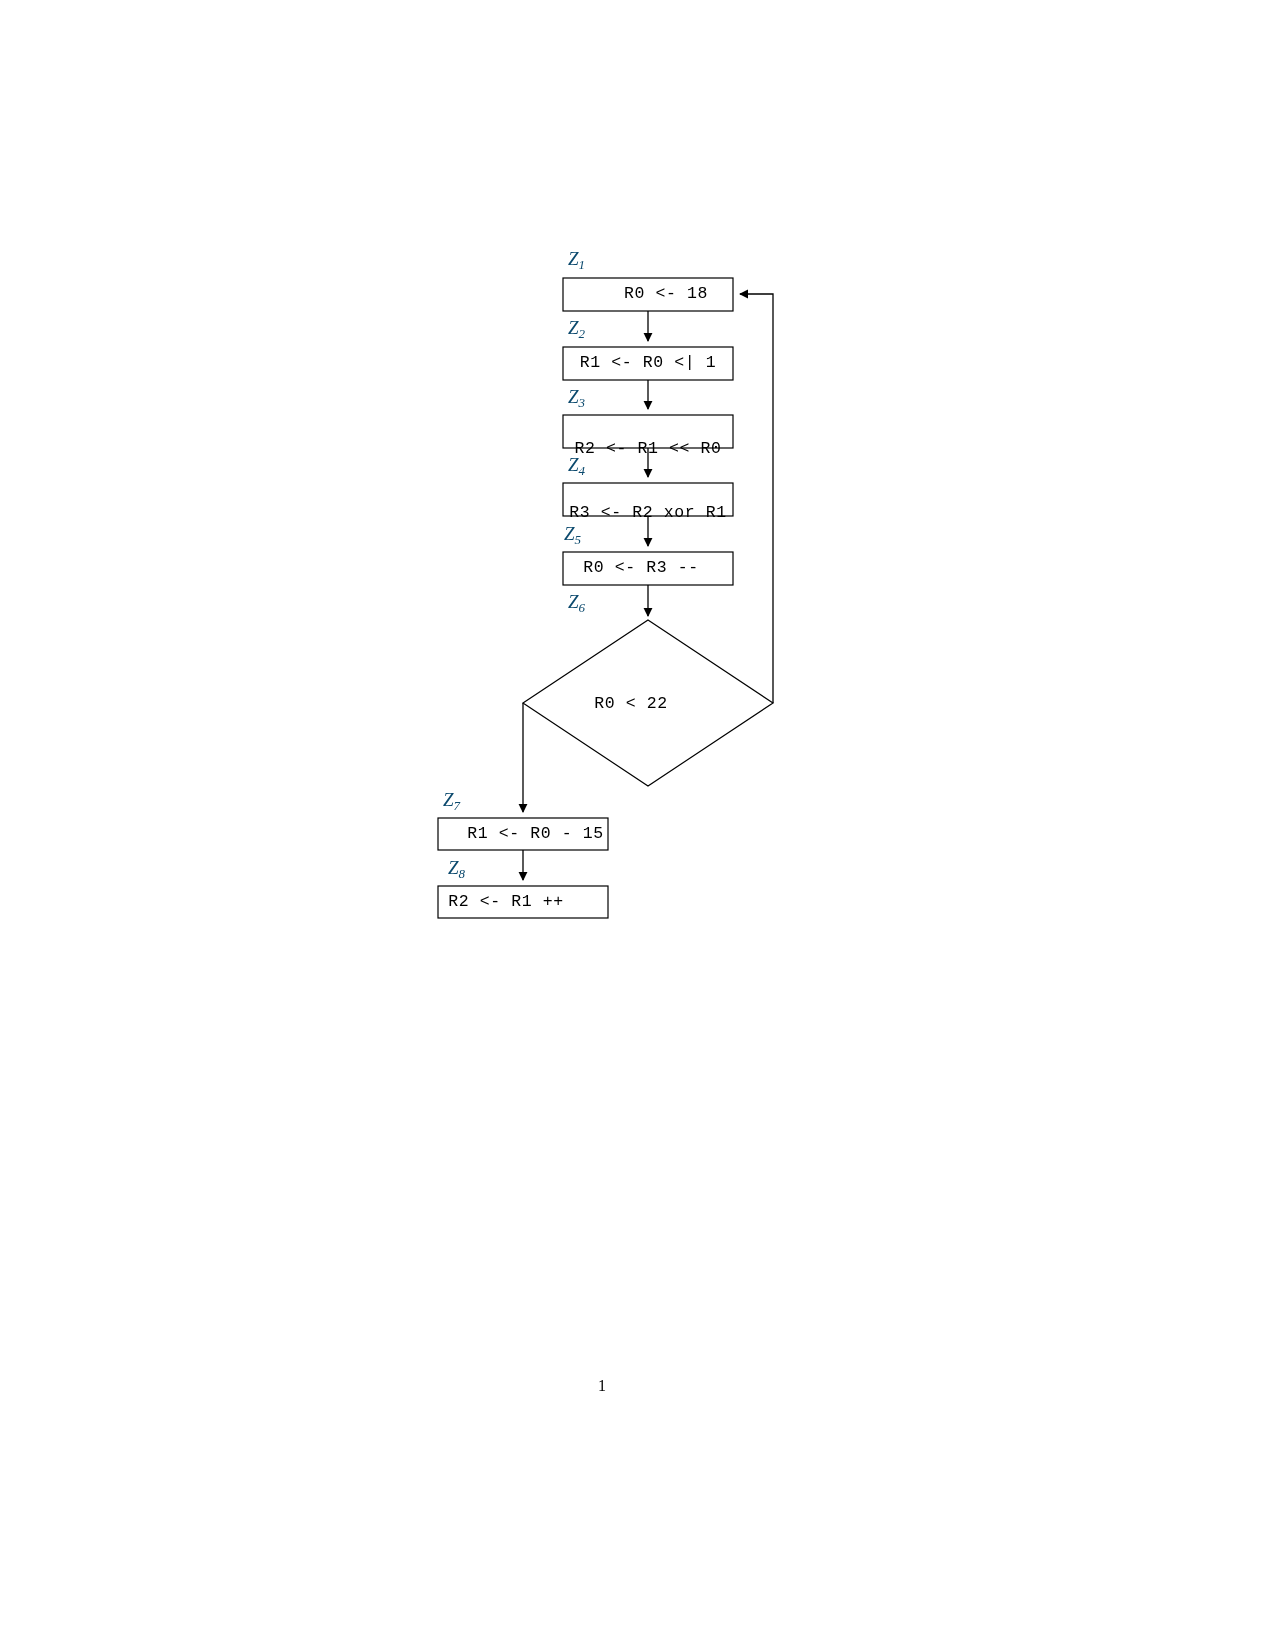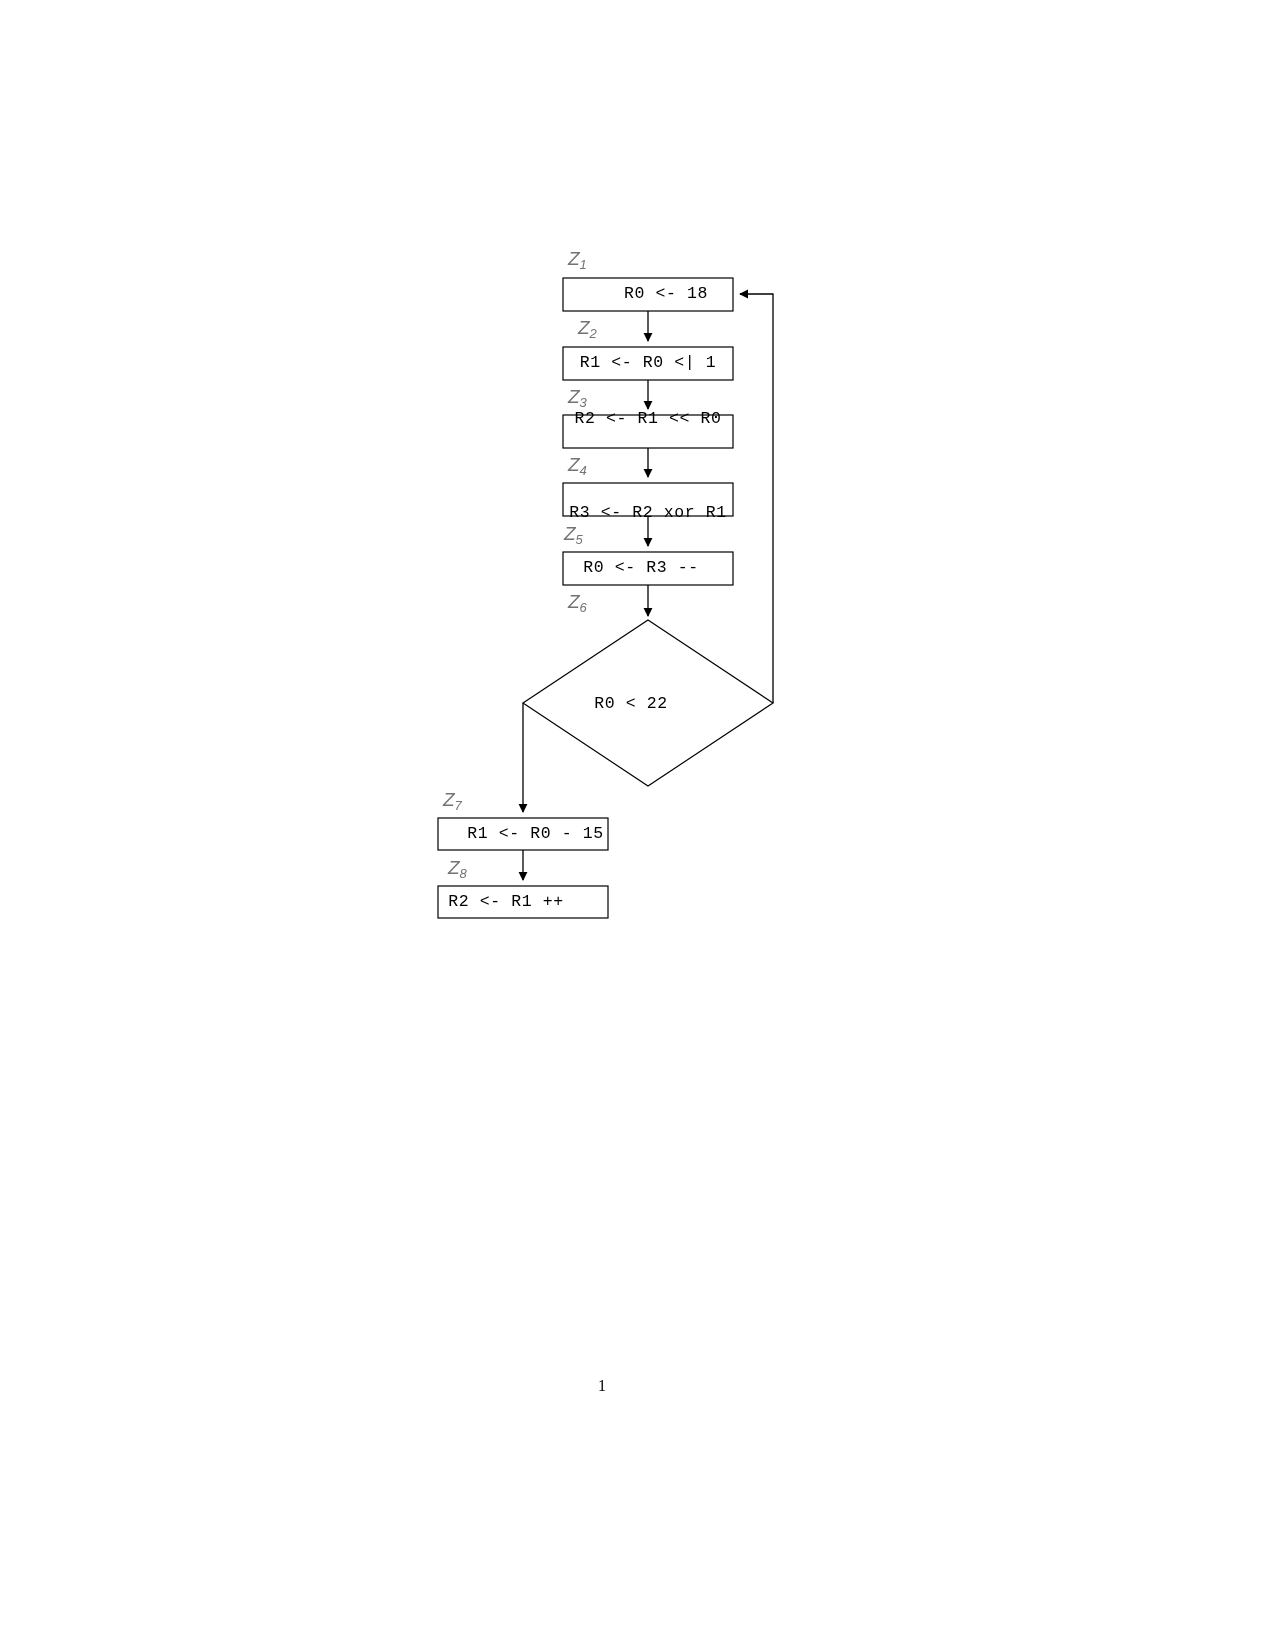--- a/index.html
+++ b/index.html
@@ -22,24 +22,24 @@
     height: 1650px;
   }
   svg.flow {
     position: absolute;
     left: 0; top: 0;
     width: 1275px;
     height: 1650px;
   }
   .node-label {
     position: absolute;
-    font-family: Liberation Sans, sans-serif;
+    font-family: Liberation Serif, serif;
     font-style: italic;
     font-size: 19px;
-    color: #737373;
+    color: #0c4a6e;
     white-space: nowrap;
     line-height: 1;
   }
   .node-label sub {
     font-size: 13px;
     font-style: italic;
     vertical-align: baseline;
     position: relative;
     top: 4px;
     left: 0px;
@@ -100,21 +100,21 @@
     <path d="M 773,703 L 773,294 L 740,294" fill="none" stroke="#000" stroke-width="1.3" marker-end="url(#arrow)"></path>
 
     <path d="M 523,703 L 523,812" fill="none" stroke="#000" stroke-width="1.3" marker-end="url(#arrow)"></path>
 
     <line x1="523" y1="850" x2="523" y2="880" stroke="#000" stroke-width="1.3" marker-end="url(#arrow)"></line>
   </svg>
 
   <div class="node-label" style="left:568px; top:249px;">
     <span>Z</span><sub>1</sub>
   </div>
-  <div class="node-label" style="left:568px; top:318px;margin-left:10px;">
+  <div class="node-label" style="left:568px; top:318px;">
     <span>Z</span><sub>2</sub>
   </div>
   <div class="node-label" style="left:568px; top:387px;">
     <span>Z</span><sub>3</sub>
   </div>
   <div class="node-label" style="left:568px; top:455px;">
     <span>Z</span><sub>4</sub>
   </div>
   <div class="node-label" style="left:564px; top:524px;text-align:center;">
     <span>Z</span><sub>5</sub>
@@ -124,21 +124,21 @@
   </div>
   <div class="node-label" style="left:443px; top:790px;">
     <span>Z</span><sub>7</sub>
   </div>
   <div class="node-label" style="left:448px; top:858px;">
     <span>Z</span><sub>8</sub>
   </div>
 
   <div class="box-text" style="left:563px; top:286px; width:206px;">R0 &lt;- 18</div>
   <div class="box-text" style="left:563px; top:355px; width:170px;">R1 &lt;- R0 &lt;| 1</div>
-  <div class="box-text" style="left:563px; top:411px; width:170px;">R2 &lt;- R1 &lt;&lt; R0</div>
+  <div class="box-text" style="left:563px; top:441px; width:170px;">R2 &lt;- R1 &lt;&lt; R0</div>
   <div class="box-text" style="left:563px; top:492px; width:170px;margin-top:13px;">R3 &lt;- R2 xor R1</div>
   <div class="box-text" style="left:563px; top:560px; width:156px;">R0 &lt;- R3 --</div>
   <div class="dia-text" style="left:546px; top:696px; width:170px;text-align:center;">R0 &lt; 22</div>
   <div class="box-text" style="left:438px; top:826px; width:195px;">R1 &lt;- R0 - 15</div>
   <div class="box-text" style="left:438px; top:894px; width:136px;">R2 &lt;- R1 ++</div>
 
   <div class="page-num">1</div>
 </div>
 
 </body></html>

